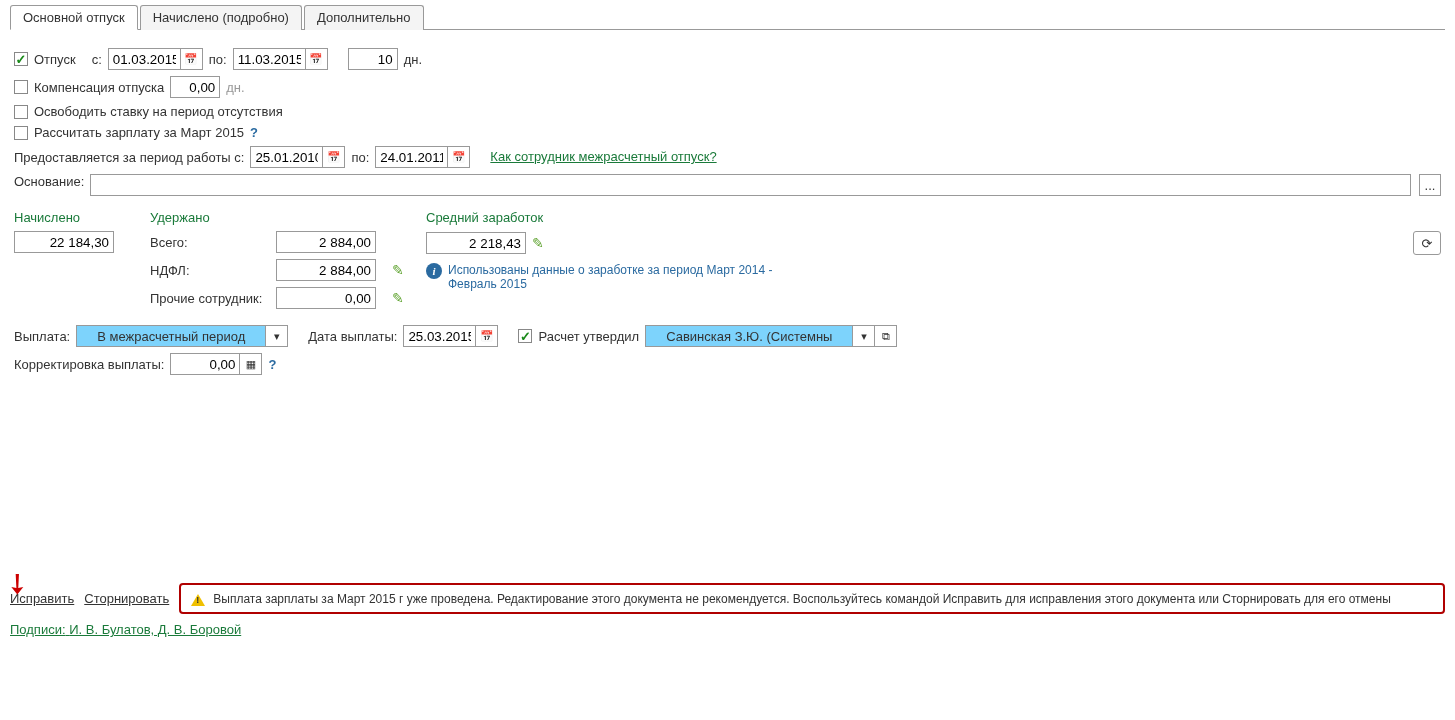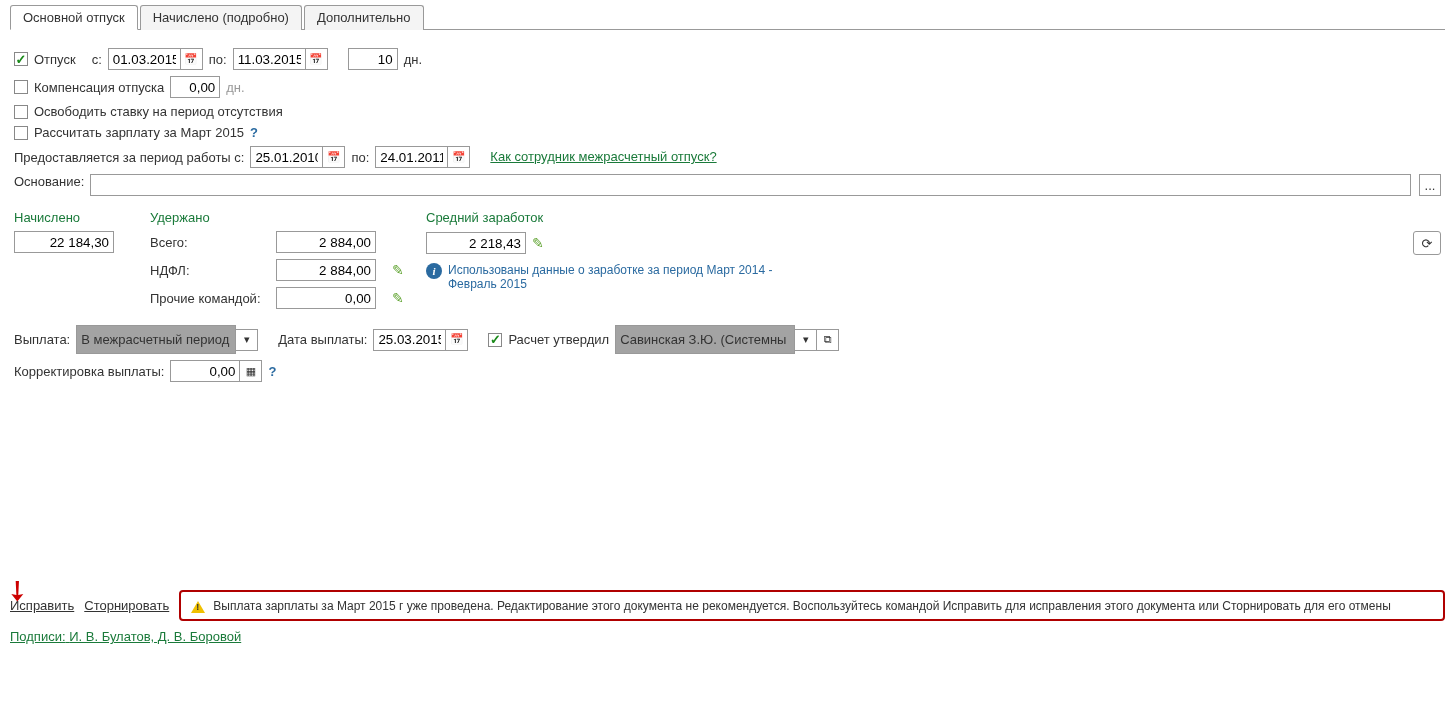--- a/index.html
+++ b/index.html
@@ -23,21 +23,21 @@
   .help { color: #2a6aa0; cursor: pointer; font-weight: bold; }
   .link { color: #1a7a3a; text-decoration: underline; cursor: pointer; border-bottom: 1px dashed transparent; }
   .muted { color: #999; }
   .wide-input { flex: 1; border: 1px solid #999; height: 22px; }
   .input-suffix-btn { border: 1px solid #999; height: 22px; width: 22px; display: inline-flex; align-items: center; justify-content: center; cursor: pointer; background: #fff; margin-left: 2px; }
   .section-title { color: #1a7a3a; margin-bottom: 6px; }
   .pencil { color: #5aa02a; cursor: pointer; font-size: 14px; }
   .info-icon { width: 16px; height: 16px; border-radius: 50%; background: #2a6aa0; color: #fff; display: inline-flex; align-items: center; justify-content: center; font-size: 11px; font-style: italic; font-family: serif; font-weight: bold; }
   .info-text { color: #2a6aa0; max-width: 340px; font-size: 12px; }
   .grid-deduct { display: grid; grid-template-columns: 120px 110px 20px; gap: 6px 6px; align-items: center; }
-  .sel { border: 1px solid #999; height: 29px; padding: 0 4px; background: #a3a3a3; min-width: 160px; display: inline-flex; align-items: center; }
+  .sel { border: 1px solid #999; height: 22px; padding: 0 20px; background: #7dd3fc; min-width: 160px; display: inline-flex; align-items: center; }
   .footer { position: relative; margin-top: 20px; }
   .foot-links { display: flex; align-items: center; gap: 10px; margin-bottom: 6px; }
   .foot-link { color: #333; text-decoration: underline; cursor: pointer; }
   .warning-box { border: 2px solid #b00000; border-radius: 4px; display: flex; align-items: center; gap: 8px; padding: 6px 10px; flex: 1; }
   .warn-icon { width: 0; height: 0; border-left: 7px solid transparent; border-right: 7px solid transparent; border-bottom: 12px solid #f0c000; position: relative; margin-top: 3px; }
   .warn-icon::after { content: "!"; position: absolute; left: -2px; top: 1px; font-size: 9px; font-weight: bold; color: #333; }
   .footer-bottom { margin-top: 8px; }
   .sign-link { color: #1a7a3a; text-decoration: underline; cursor: pointer; }
   .arrow-annot { color: #c00; font-size: 28px; transform: rotate(45deg); display: inline-block; position: absolute; left: -4px; top: -16px; }
 </style>
@@ -119,21 +119,21 @@
 
     <div style="width:270px">
       <div class="section-title">Удержано</div>
       <div class="grid-deduct">
         <label class="lbl">Всего:</label>
         <input class="num-input wide" value="2 884,00" style="">
         <span></span>
         <label class="lbl">НДФЛ:</label>
         <input class="num-input wide" value="2 884,00" style="">
         <span class="pencil">✎</span>
-        <label class="lbl">Прочие командой:</label>
+        <label class="lbl">Прочие сотрудник:</label>
         <input class="num-input wide" value="0,00" style="">
         <span class="pencil">✎</span>
       </div>
     </div>
 
     <div style="flex:1">
       <div class="section-title">Средний заработок</div>
       <div class="row" style="margin:0">
         <input class="num-input wide" value="2 218,43" style="">
         <span class="pencil">✎</span>

